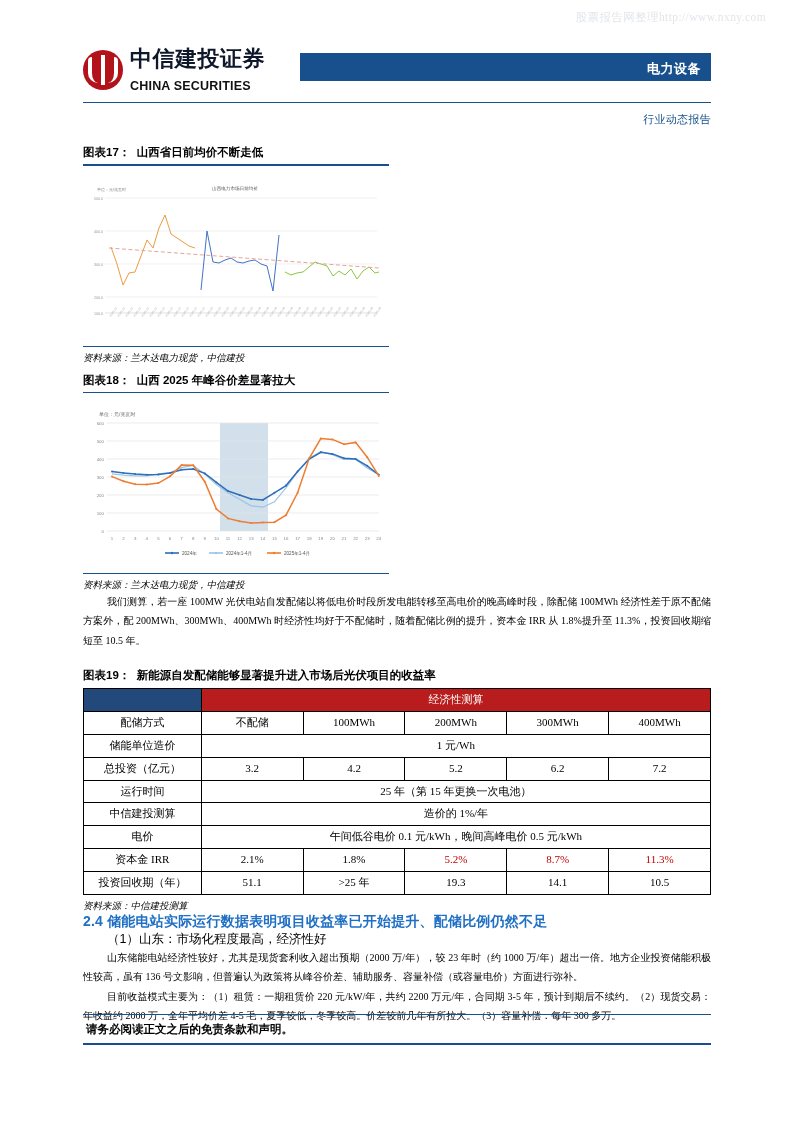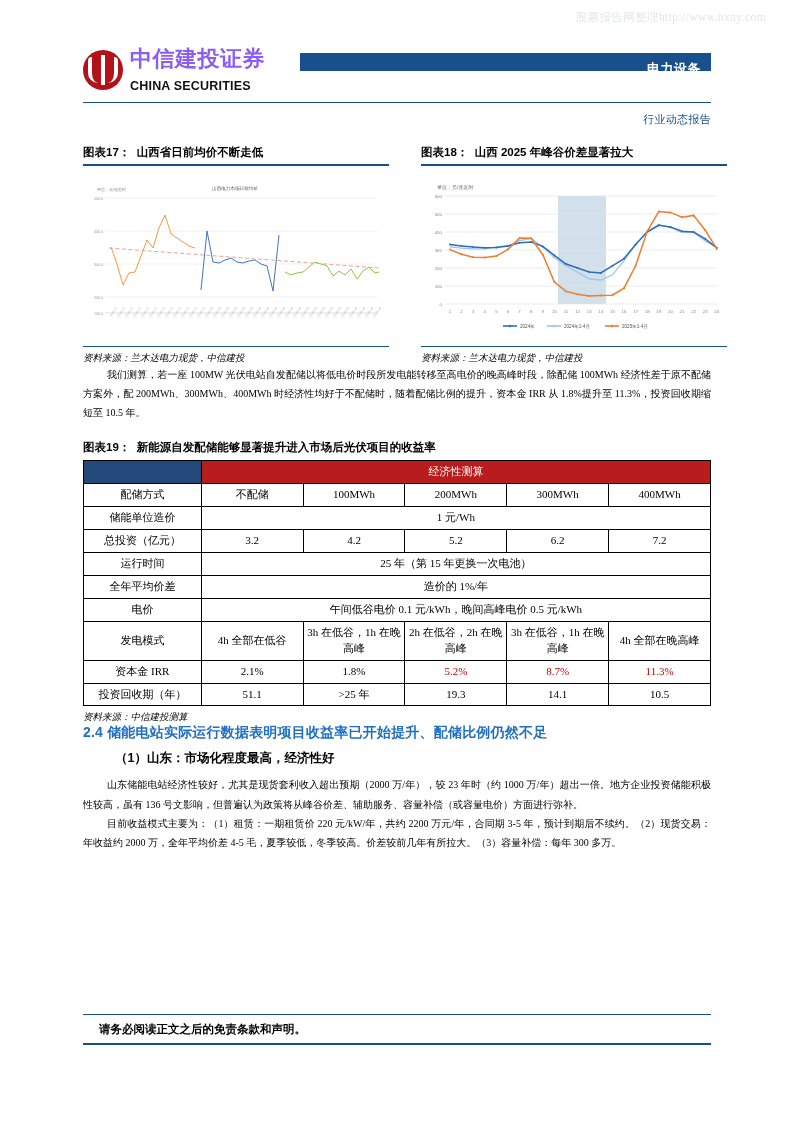--- a/index.html
+++ b/index.html
@@ -64,37 +64,37 @@
     width: 22px; height: 26px;
     border-left: 4px solid #ffffff;
     border-right: 4px solid #ffffff;
     border-radius: 4px 4px 10px 10px;
   }
   .logo-text { margin-left: 7px; line-height: 1; }
   .logo-cn {
     font-size: 22px;
     font-weight: bold;
     letter-spacing: .5px;
-    color: #8b5cf6;
+    color: #0f172a;
     font-family: "DejaVu Serif", "Liberation Serif", serif;
   }
   .logo-en {
     font-size: 12.5px;
     font-weight: bold;
     letter-spacing: .2px;
     color: #111111;
     margin-top: 11px;
     font-family: "Liberation Sans", sans-serif;
   }
   .masthead-bar {
     position: absolute;
     left: 300px;
     top: 9px;
     width: 411px;
-    height: 18px;
+    height: 28px;
     background: #17508c;
   }
   .masthead-bar span {
     position: absolute;
     right: 10px;
     top: 7px;
     color: #ffffff;
     font-size: 13px;
     font-weight: bold;
     font-family: "Liberation Sans", sans-serif;
@@ -131,21 +131,21 @@
     font-weight: bold;
     color: #000;
     font-family: "Liberation Sans", sans-serif;
     margin: 0;
     white-space: nowrap;
   }
   .fig-title .num { letter-spacing: 0; }
   .rule-navy { height: 1.6px; background: #17508c; margin-top: 4px; }
   .rule-navy-thin { height: 1px; background: #17508c; margin-top: 2px; }
 
-  .charts-row { display: flex; gap: 32px; }
+  .charts-row { display: flex; gap: 8px; flex-direction: column; }
   .chart-col { width: 306px; }
 
   .chart-box {
     height: 172px;
     margin-top: 6px;
     position: relative;
     overflow: hidden;
     background: #fff;
   }
 
@@ -198,29 +198,29 @@
   h2.sec {
     font-size: 14px;
     color: #1f6fc4;
     font-weight: bold;
     margin: 0;
     font-family: "Liberation Sans", sans-serif;
     letter-spacing: .2px;
   }
   h3.sub {
     font-size: 12.5px;
-    font-weight: bold;
-    margin: 8px;
+    font-weight: normal;
+    margin: 0;
     text-indent: 24px;
     font-family: "Liberation Sans", sans-serif;
   }
 
   
   .footer-rule-top { position: absolute; left: 83px; top: 1014px; width: 628px; height: 1px; background: #17508c; }
-  .footer-text { position: absolute; left: 99px; top: 1022px; font-size: 11.5px; font-weight: bold; font-family: "Liberation Sans", sans-serif; }
+  .footer-text { position: absolute; left: 86px; top: 1022px; font-size: 11.5px; font-weight: bold; font-family: "Liberation Sans", sans-serif; }
   .footer-rule-bot { position: absolute; left: 83px; top: 1043px; width: 628px; height: 2.2px; background: #17508c; }
 
   .mt12 { margin-top: 12px; }
   .mt18 { margin-top: 18px; }
   .mt22 { margin-top: 22px; }
 </style>
 </head>
 <body>
 
 <div class="watermark">股票报告网整理http://www.nxny.com</div>
@@ -555,34 +555,26 @@
         <td class="val">4.2</td>
         <td class="val">5.2</td>
         <td class="val">6.2</td>
         <td class="val">7.2</td>
       </tr>
       <tr>
         <td class="lbl">运行时间</td>
         <td colspan="5">25 年（第 15 年更换一次电池）</td>
       </tr>
       <tr>
-        <td class="lbl">全年平均价差</td>
+        <td class="lbl">中信建投测算</td>
         <td colspan="5">造价的 1%/年</td>
       </tr>
       <tr>
         <td class="lbl">电价</td>
         <td colspan="5">午间低谷电价 0.1 元/kWh，晚间高峰电价 0.5 元/kWh</td>
-      </tr>
-      <tr class="mode">
-        <td class="lbl">发电模式</td>
-        <td class="val">4h 全部在低谷</td>
-        <td class="val">3h 在低谷，1h 在晚高峰</td>
-        <td class="val">2h 在低谷，2h 在晚高峰</td>
-        <td class="val">3h 在低谷，1h 在晚高峰</td>
-        <td class="val">4h 全部在晚高峰</td>
       </tr>
       <tr>
         <td class="lbl">资本金 IRR</td>
         <td class="val">2.1%</td>
         <td class="val">1.8%</td>
         <td class="val red">5.2%</td>
         <td class="val red">8.7%</td>
         <td class="val red">11.3%</td>
       </tr>
       <tr>

